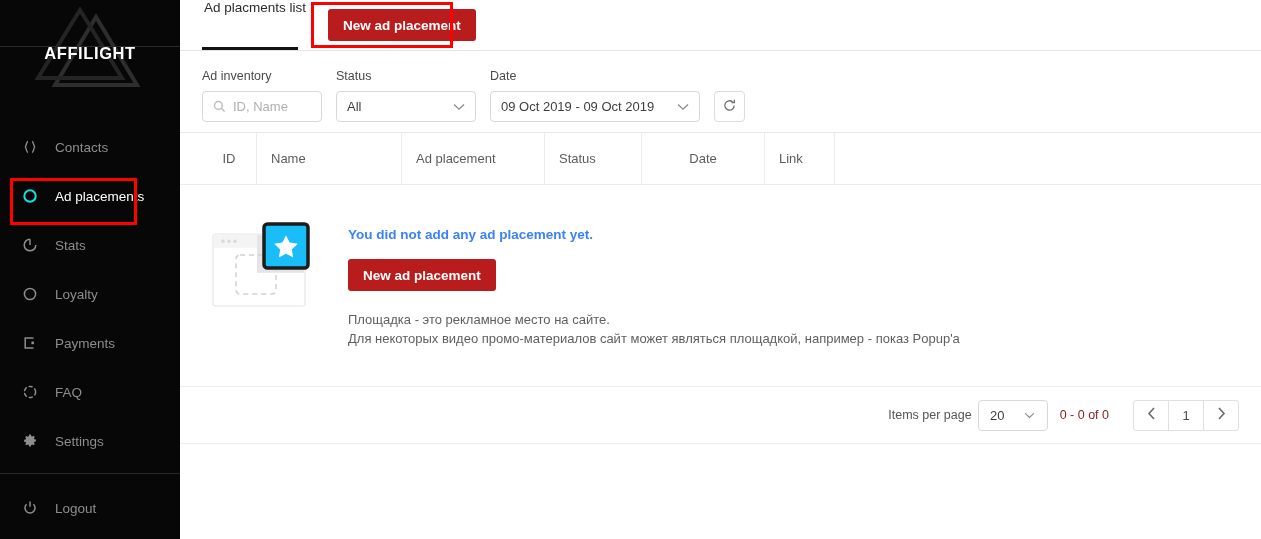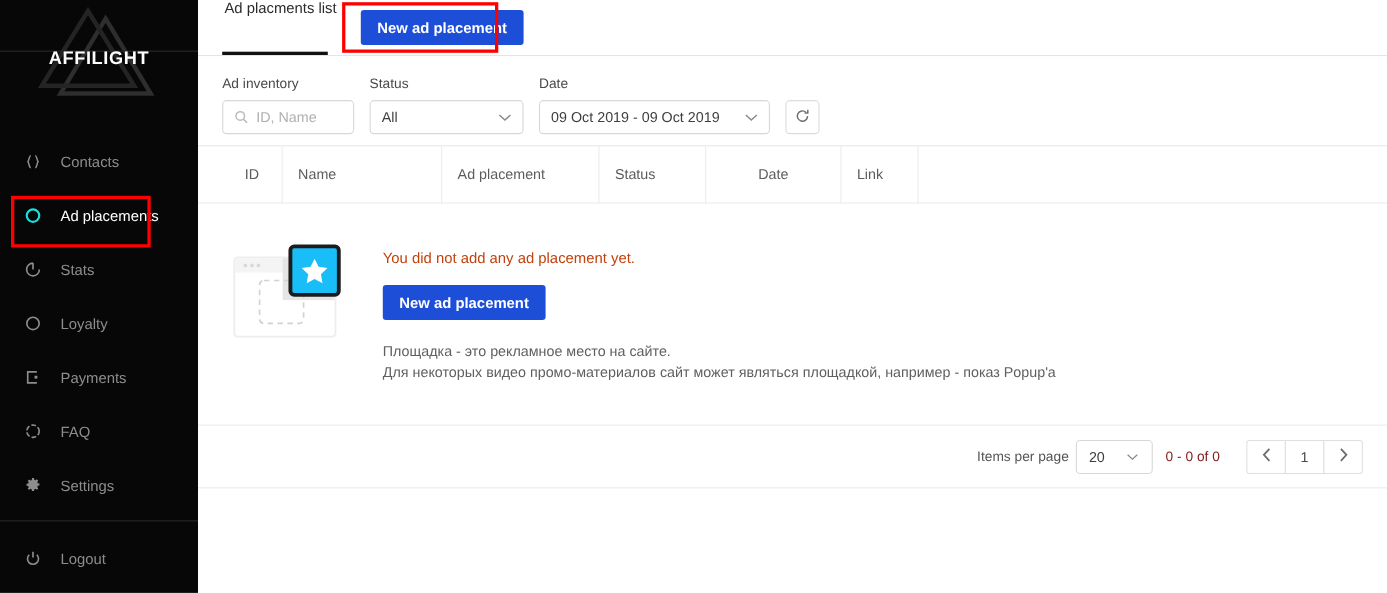--- a/index.html
+++ b/index.html
@@ -111,21 +111,21 @@
   }
   .tab-underline {
     position: absolute;
     left: 22px;
     bottom: 0;
     width: 96px;
     height: 3px;
     background: #111111;
   }
   .btn-primary {
-    background: #1d4ed8;
+    background: #b91c1c;
     color: #ffffff;
     border: none;
     border-radius: 3px;
     font-family: "Liberation Sans", sans-serif;
     font-size: 13.5px;
     font-weight: bold;
     height: 32px;
     padding: 0 15px;
     cursor: pointer;
     white-space: nowrap;
@@ -216,22 +216,22 @@
   }
   .illus {
     width: 100px; height: 90px;
     position: relative;
     flex: 0 0 100px;
     margin: 2px 38px 0 8px;
   }
   .empty-text { padding-top: 8px; }
   .empty-title {
     font-size: 13.5px;
-    font-weight: normal;
-    color: #c2410c;
+    font-weight: bold;
+    color: #3b82f6;
     margin-bottom: 17px;
   }
   .empty-hint {
     font-size: 13px;
     color: #5f5f5f;
     line-height: 19px;
     margin-top: 19px;
   }
   .empty-hint div { white-space: nowrap; }
 

